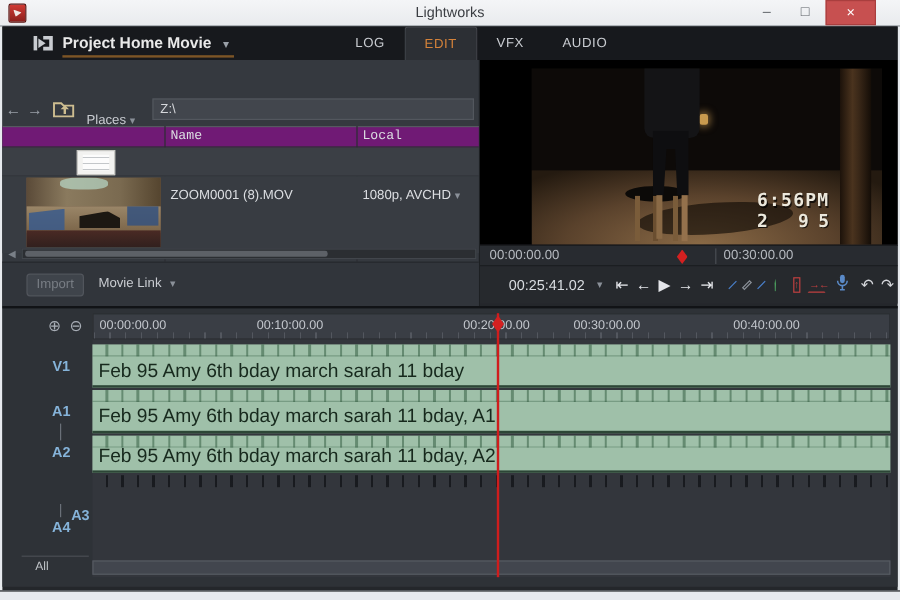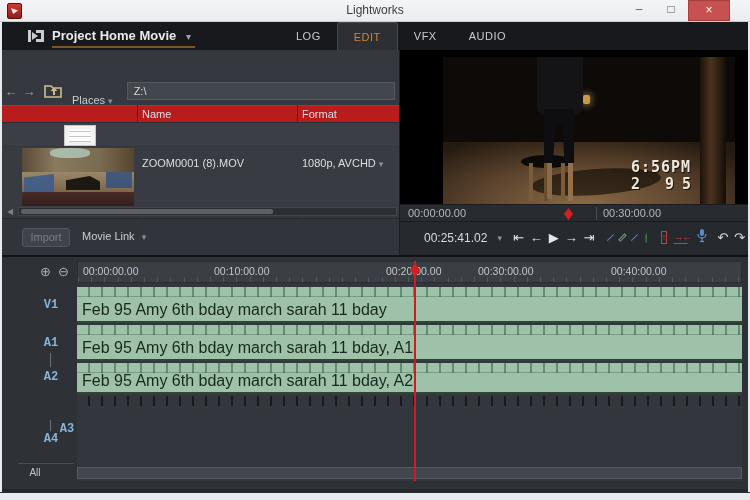--- a/index.html
+++ b/index.html
@@ -44,22 +44,22 @@
   .btabs { position:absolute; left:0; top:6px; width:100%; height:22px; display:flex; padding-left:114px; }
   .btab { font-size:11px; color:#d4d6da; margin-right:15px; padding-bottom:4px; white-space:nowrap; }
   .btab.active { color:#d4823a; border-bottom:2px solid #c87a30; }
   .btoolbar { position:absolute; left:0; top:29px; width:100%; height:24px; display:flex; align-items:center; }
   .nav-arrow { color:#9aa0a8; font-size:13px; width:18px; text-align:center; }
   .upfolder { width:22px; height:16px; margin:0 4px; }
   .places { color:#c9ccd1; font-size:11px; margin:17px 6px 0 4px; white-space:nowrap; }
   .places .caret { color:#8a9098; font-size:9px; }
   .pathfield { flex:1; margin:0 4px 0 8px; height:18px; background:#42464d; border:1px solid #53575e;
     color:#d6d8dc; font-size:11px; line-height:16px; padding-left:6px; }
-  .thead { position:absolute; left:0; top:55px; width:100%; height:18px; background:#b91c1c;
-    border-top:1px solid #55595f; border-bottom:1px solid #2b2e32; }
+  .thead { position:absolute; left:0; top:55px; width:100%; height:18px; background:#701a75;
+    border-top:1px solid #55595f; border-bottom:1px solid #2b2e32;font-family:Liberation Mono, monospace; }
   .th { position:absolute; top:0; font-size:11px; color:#dcdee2; line-height:17px; }
   .th.name { left:140px; } .th.format { left:300px; }
   .coldiv { position:absolute; top:55px; width:1px; height:150px; background:#2b2e33; }
   .rows { position:absolute; left:0; top:73px; width:100%; height:82px; }
   .frow1 { position:absolute; left:0; top:0; width:100%; height:24px; background:#3b3f45;
     border-bottom:1px solid #33363c; }
   .docthumb { position:absolute; left:62px; top:2px; width:32px; height:21px; background:#f2f2f0;
     border:1px solid #c8c8c4; }
   .docthumb::after { content:""; position:absolute; left:4px; top:3px; right:4px; bottom:3px;
     background:repeating-linear-gradient(#fff 0 2px,#b8bcc0 2px 3px, #fff 3px 5px); opacity:.8; }
@@ -155,21 +155,21 @@
   .clip::before { content:""; position:absolute; left:0; top:0; right:0; height:9px;
     background:repeating-linear-gradient(90deg,transparent 0 11px,rgba(44,86,58,.5) 11px 13px);
     border-bottom:1px solid rgba(50,90,62,.35); }
   .clip .clabel { position:absolute; left:5px; bottom:2px; font-size:16px; color:#17291d; white-space:nowrap; }
   .clip.v1 { top:30px; height:36px; }
   .clip.a1 { top:68px; height:36px; }
   .clip.a2 { top:106px; height:31px; }
   .emptyticks { position:absolute; left:75px; right:6px; top:139px; height:10px;
     background:repeating-linear-gradient(90deg,transparent 0 11px,rgba(18,20,24,.8) 11px 13px); }
   .tlabel { position:absolute; left:34px; width:30px; text-align:center; font-size:12px; font-weight:bold;
-    color:#85b3d9;font-family:Liberation Mono, monospace; }
+    color:#85b3d9; }
   .tlabel.v1{top:41px;} .tlabel.a1{top:79px;} .tlabel.a2{top:113px;} .tlabel.a3{top:165px;margin-left:16px;} .tlabel.a4{top:175px;}
   .linkline { position:absolute; left:48px; width:1px; background:#6a7078; }
   .link12 { top:96px; height:14px; } .link34 { top:163px; height:11px; }
   .allgutter { position:absolute; left:16px; top:206px; width:56px; height:20px;
     border-top:1px solid #4a4e54; }
   .alllabel { position:absolute; left:18px; top:4px; width:30px; text-align:center; font-size:10px; color:#c2c6ca; }
   .allbar { position:absolute; left:75px; right:6px; top:210px; height:12px; background:#42464e;
     border:1px solid #565a62; }
   .playhead { position:absolute; left:412px; top:4px; width:2px; height:220px; background:#cf1d1d; z-index:5; }
   .ph-diamond { position:absolute; left:408px; top:6px; width:10px; height:14px; background:#d42020;
@@ -222,21 +222,21 @@
         </svg>
       </div>
       <div class="places">
         <span>Places</span>
         <span class="caret">▾</span>
       </div>
       <div class="pathfield">Z:\</div>
     </div>
     <div class="thead">
       <div class="th name">Name</div>
-      <div class="th format">Format</div>
+      <div class="th format">Local</div>
     </div>
     <div class="coldiv" style="left:135px;"></div>
     <div class="coldiv" style="left:295px;"></div>
     <div class="rows">
       <div class="frow1">
         <div class="docthumb"></div>
       </div>
       <div class="frow2">
         <div class="thumb">
           <div class="t-wall"></div>

